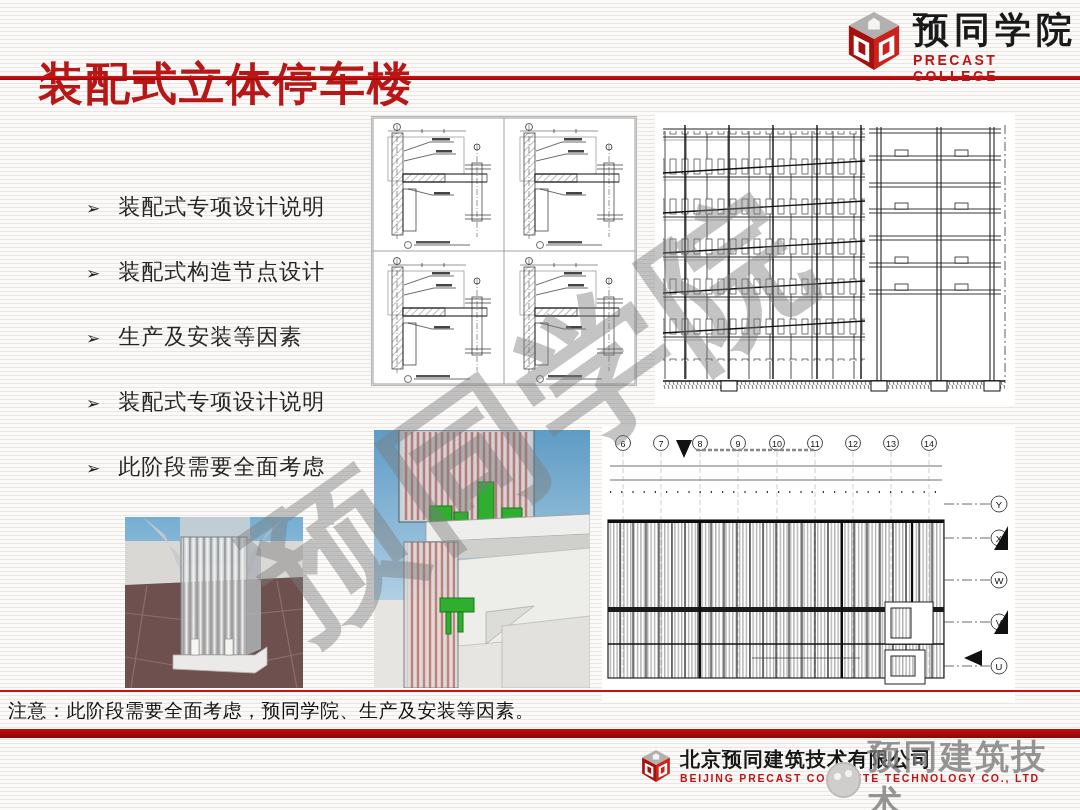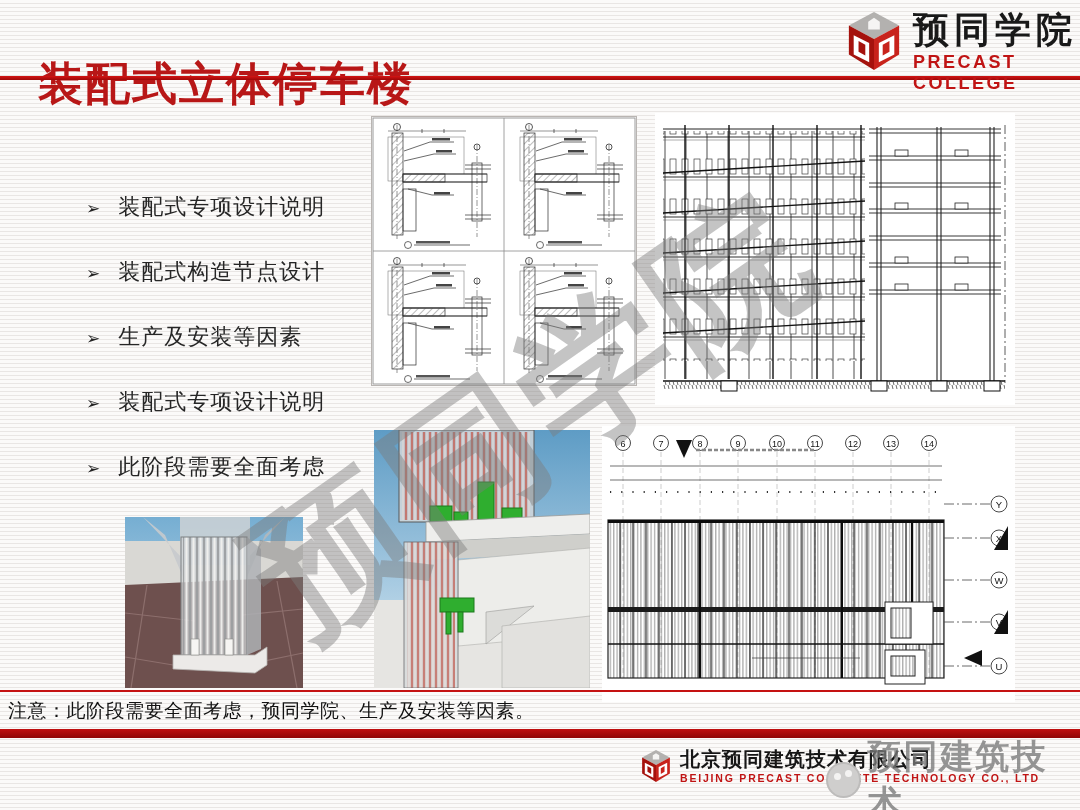--- a/index.html
+++ b/index.html
@@ -6,21 +6,21 @@
   body{font-family:"Liberation Serif","DejaVu Serif",serif;}
   .slide{position:relative;width:1080px;height:810px;overflow:hidden;
     background:repeating-linear-gradient(180deg,#fbfaf9 0px,#fbfaf9 3px,#e9e6e4 3px,#e9e6e4 4px);}
   .abs{position:absolute;}
   
   .title{left:38px;top:16px;font-size:45px;font-weight:bold;color:#b81717;letter-spacing:2px;z-index:20;margin-top:38px;}
   .rule-top{left:0;top:76px;width:1080px;height:4px;background:linear-gradient(180deg,#d41414,#9c0808);z-index:20;}
   .logo-top{left:845px;top:10px;display:flex;gap:10px;z-index:20;align-items:flex-start;}
   .logo-top .txt{display:flex;flex-direction:column;}
   .logo-cn{font-family:"Liberation Sans","DejaVu Sans",sans-serif;font-size:36px;font-weight:bold;color:#191919;letter-spacing:5px;line-height:1.1;}
-  .logo-en{font-family:"Liberation Sans","DejaVu Sans",sans-serif;font-size:18px;font-weight:bold;color:#c01414;letter-spacing:2.5px;margin-top:2px;}
+  .logo-en{font-family:"Liberation Sans","DejaVu Sans",sans-serif;font-size:14px;font-weight:bold;color:#c01414;letter-spacing:2.5px;margin-top:2px;}
   
   .sec-head{left:32px;top:122px;display:flex;align-items:center;gap:22px;z-index:20;}
   .sq{width:15px;height:15px;border:5px solid #000;}
   .sec-title{font-size:30px;font-weight:bold;color:#1c1c1c;letter-spacing:1px;}
   .li{left:86px;display:flex;align-items:baseline;gap:18px;z-index:20;}
   .li .mk{font-family:"DejaVu Sans",sans-serif;font-size:17px;color:#222;}
   .li .lb{font-size:22px;color:#262626;letter-spacing:1px;}
   
   .fig{background:#fff;z-index:10;}
   .fig svg{display:block;}

